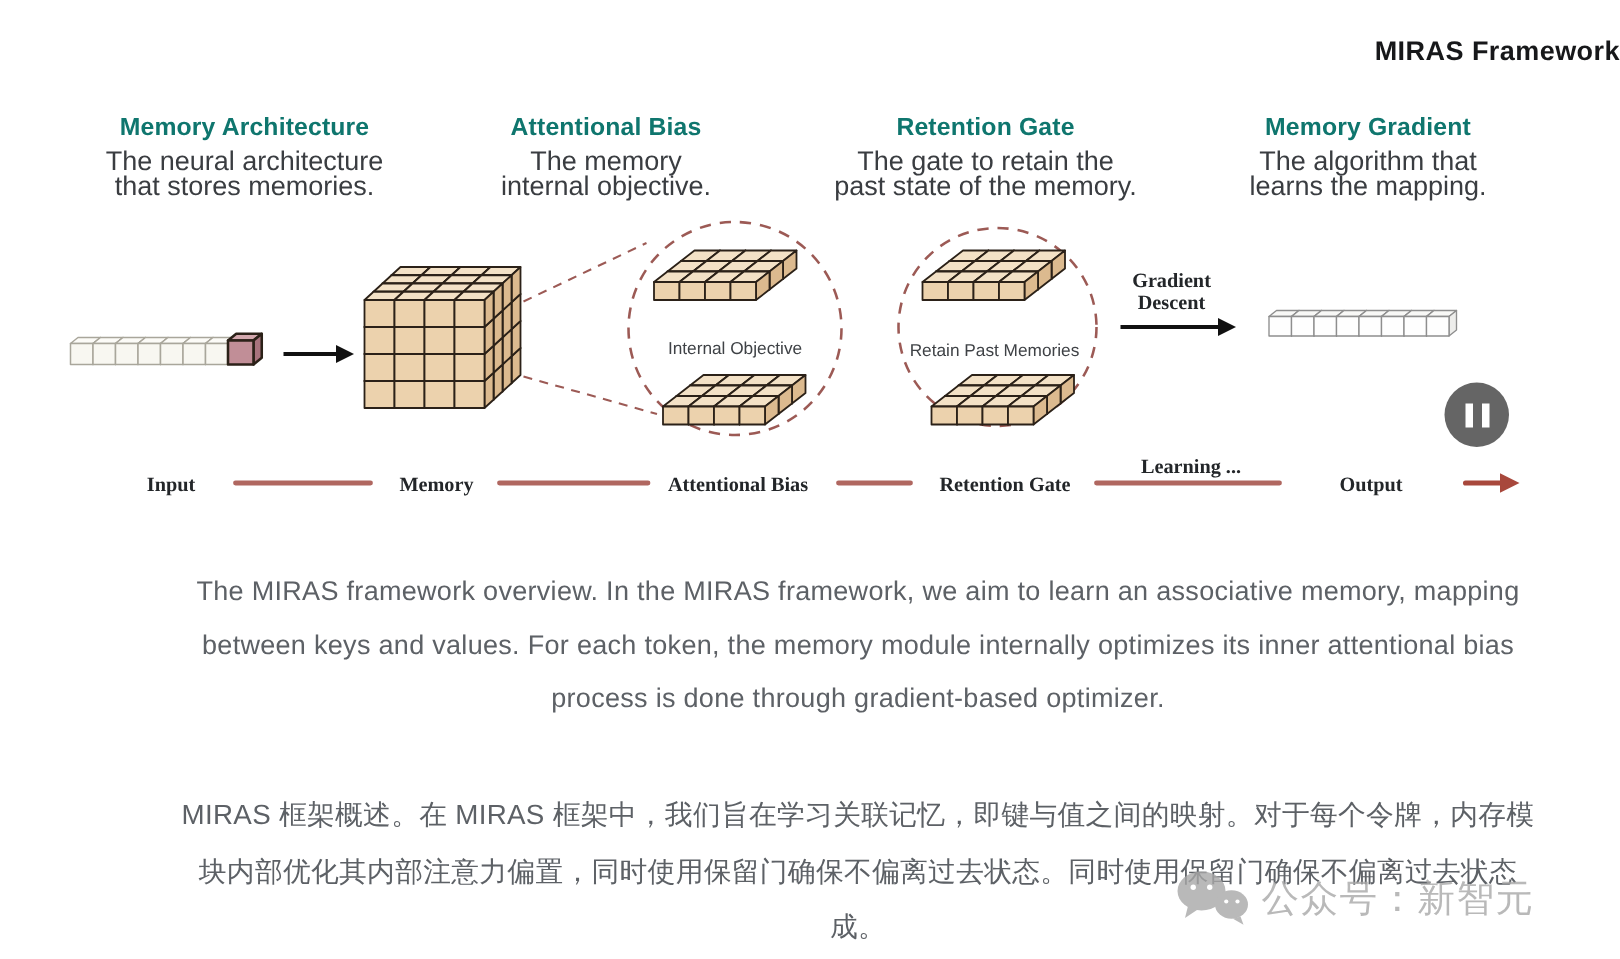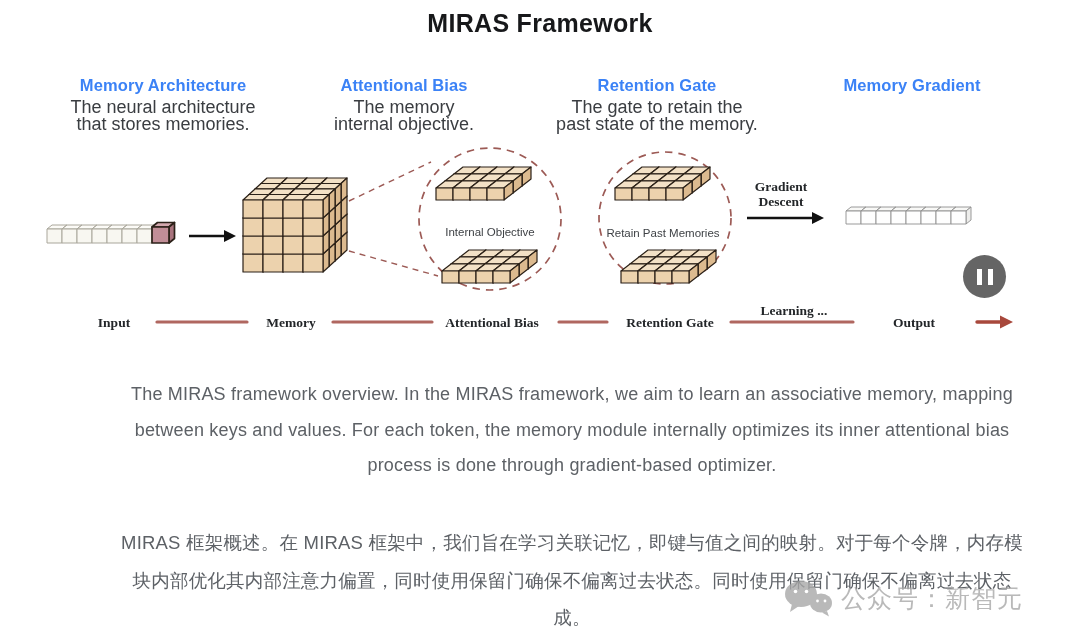--- a/index.html
+++ b/index.html
@@ -1,21 +1,21 @@
 <!DOCTYPE html>
 <html><head>
 <meta charset="utf-8">
 <style>
   html,body{margin:0;padding:0;background:#fff;}
   .canvas{position:relative;width:1080px;height:639px;background:#ffffff;overflow:hidden;
           font-family:"Liberation Sans",sans-serif;}
-  .title{position:absolute;top:9px;left:0;width:100%;text-align:center;
-         font-size:25px;font-weight:bold;color:#17181a;letter-spacing:.3px;}
+  .title{position:absolute;top:24px;left:0;width:100%;text-align:right;
+         font-size:18px;font-weight:bold;color:#17181a;letter-spacing:.3px;}
   .col{position:absolute;top:76px;transform:translateX(-50%);text-align:center;}
-  .col-title{font-size:16.5px;font-weight:bold;color:#3b82f6;margin-bottom:4px;letter-spacing:.1px;}
+  .col-title{font-size:16.5px;font-weight:bold;color:#0f766e;margin-bottom:4px;letter-spacing:.1px;}
   .col-desc{font-size:18px;color:#3a3d41;line-height:16.5px;white-space:pre-line;}
   svg.diagram{position:absolute;left:0;top:0;width:1080px;height:639px;}
   .small-label{font-family:"Liberation Sans",sans-serif;font-size:11.5px;fill:#3f4246;text-anchor:middle;}
   .serif-label{font-family:"Liberation Serif",serif;font-weight:bold;font-size:13.5px;fill:#232629;text-anchor:middle;}
   .pause-btn{position:absolute;left:963px;top:255px;width:43px;height:43px;border-radius:50%;
              display:flex;align-items:center;justify-content:center;cursor:pointer;}
   .pause-icon{width:16px;height:16px;border-left:5px solid #fff;border-right:5px solid #fff;box-sizing:border-box;}
   .caption{position:absolute;left:0;width:1080px;text-align:center;color:#5d6166;letter-spacing:.2px;padding-left:32px;}
   .caption-en{top:377px;font-size:18px;}
   .caption-en .cap-line{height:35.5px;line-height:35.5px;}
@@ -42,20 +42,22 @@
     <div class="col-desc">The memory
 internal objective.</div>
   </div>
   <div class="col" style="left:657px">
     <div class="col-title">Retention Gate</div>
     <div class="col-desc">The gate to retain the
 past state of the memory.</div>
   </div>
   <div class="col" style="left:912px">
     <div class="col-title">Memory Gradient</div>
+    <div class="col-desc">The algorithm that
+learns the mapping.</div>
   </div>
 
   <svg class="diagram" viewBox="0 0 1080 639">
     <g id="g-input-row">
         <path d="M 47 229 l 5 -4 l 15 0 l -5 4 Z" fill="#fcfbf7" stroke="#a9a69b" stroke-width="1" stroke-linejoin="round"></path>
         <path d="M 62 229 l 5 -4 l 0 14 l -5 4 Z" fill="#edebdf" stroke="#a9a69b" stroke-width="1" stroke-linejoin="round"></path>
         <rect x="47" y="229" width="15" height="14" fill="#f8f7f1" stroke="#a9a69b" stroke-width="1" stroke-linejoin="round"></rect>
         <path d="M 62 229 l 5 -4 l 15 0 l -5 4 Z" fill="#fcfbf7" stroke="#a9a69b" stroke-width="1" stroke-linejoin="round"></path>
         <path d="M 77 229 l 5 -4 l 0 14 l -5 4 Z" fill="#edebdf" stroke="#a9a69b" stroke-width="1" stroke-linejoin="round"></path>
         <rect x="62" y="229" width="15" height="14" fill="#f8f7f1" stroke="#a9a69b" stroke-width="1" stroke-linejoin="round"></rect>

